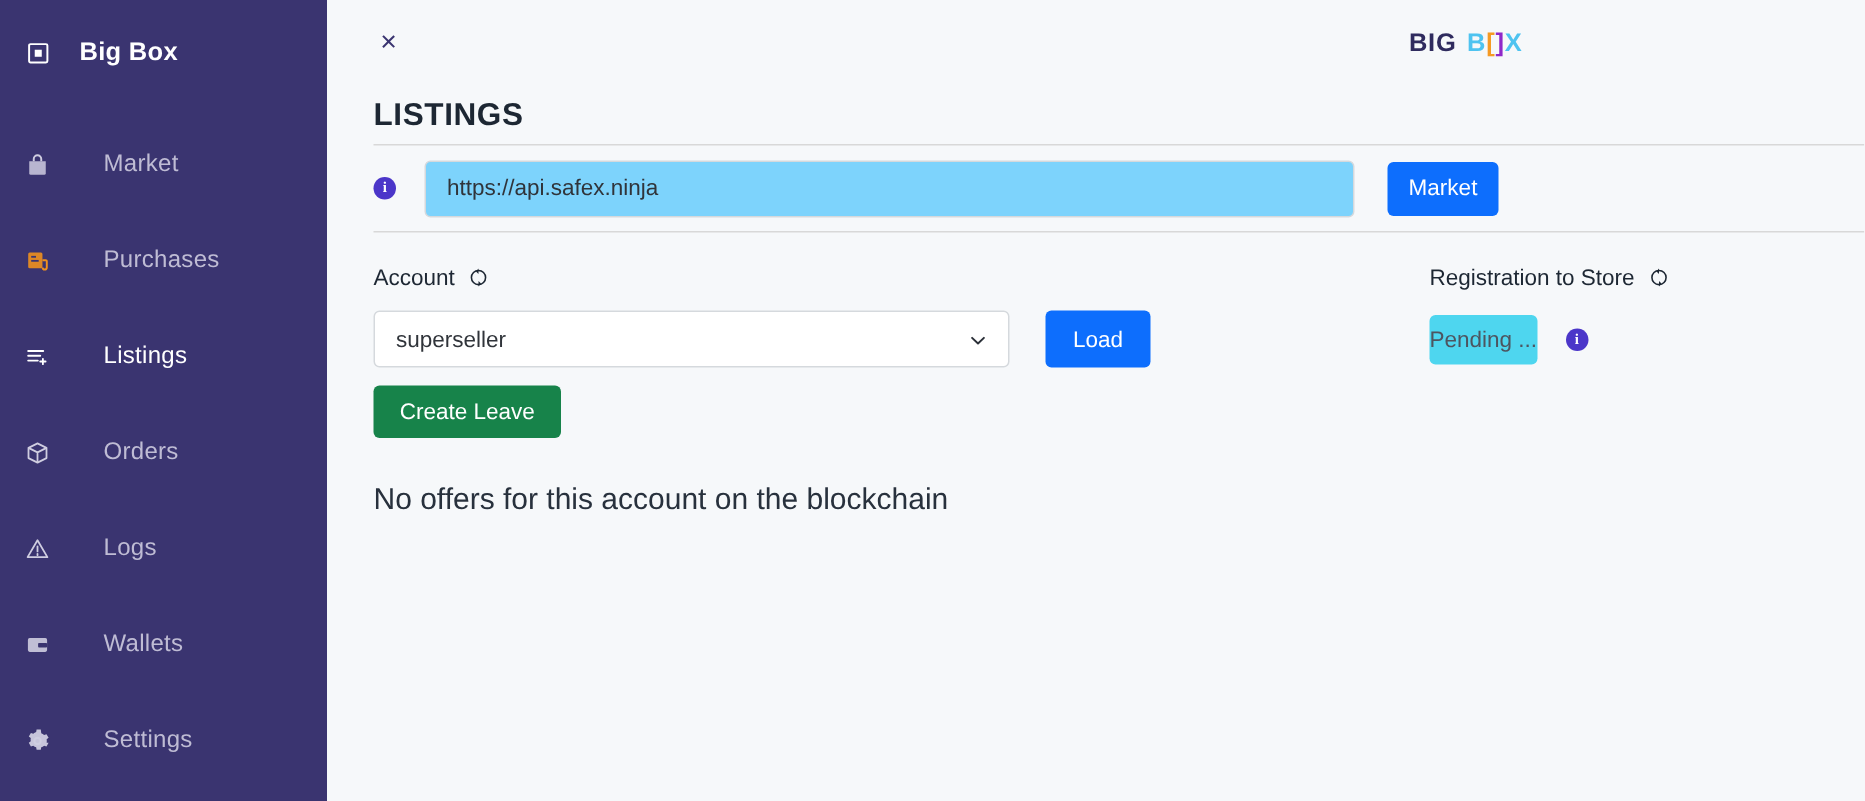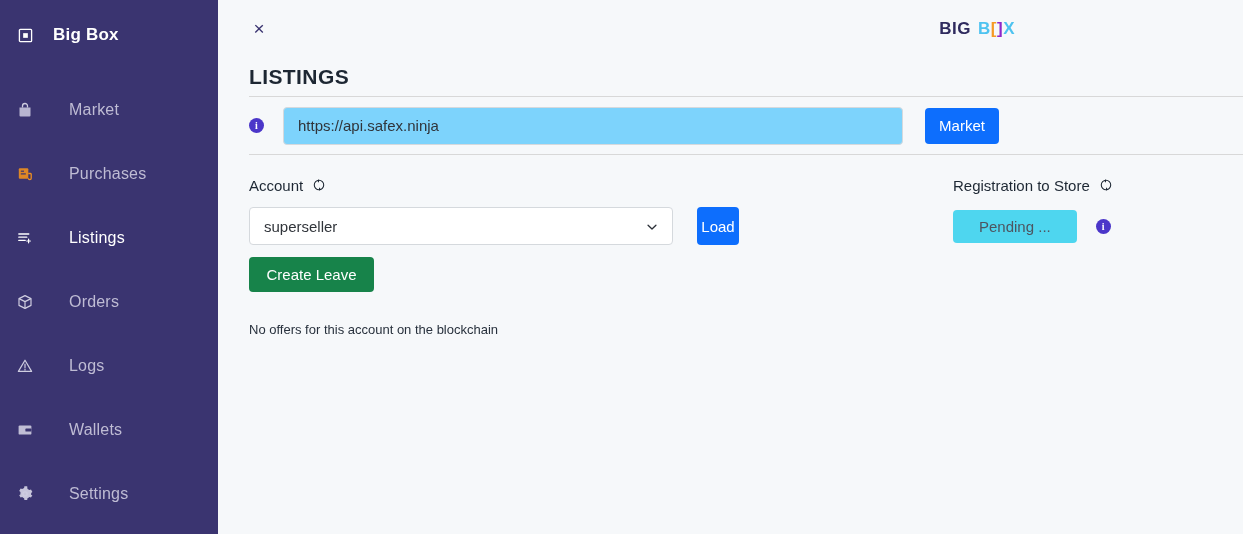--- a/index.html
+++ b/index.html
@@ -217,44 +217,44 @@
     align-items: center;
     cursor: pointer;
   }
   .chev {
     position: absolute;
     right: 14px;
     top: 13px;
     pointer-events: none;
     color: #2b3038;
   }
-  .btn-load { margin-left: 24px; width: 42px; height: 38px; }
+  .btn-load { margin-left: 24px; width: 70px; height: 38px; }
   .btn-create { margin-top: 12px; width: 125px; height: 35px; }
 
   .empty-msg {
     margin-top: 30px;
-    font-size: 13px;
+    font-size: 20px;
     color: #28313d;
   }
 
   .col-right {
     width: 262px;
     padding-right: 2px;
   }
   .badge-row {
     display: flex;
     align-items: center;
     margin-top: 15px;
   }
   .badge {
     background: #4ed6ef;
     color: #4d5560;
     font-size: 15px;
     border-radius: 4px;
-    padding: 0 26px;
+    padding: 0 0;
     height: 33px;
     display: inline-flex;
     align-items: center;
     cursor: pointer;
   }
   .badge-info { margin-left: 19px; }
 </style>
 </head>
 <body>
 

